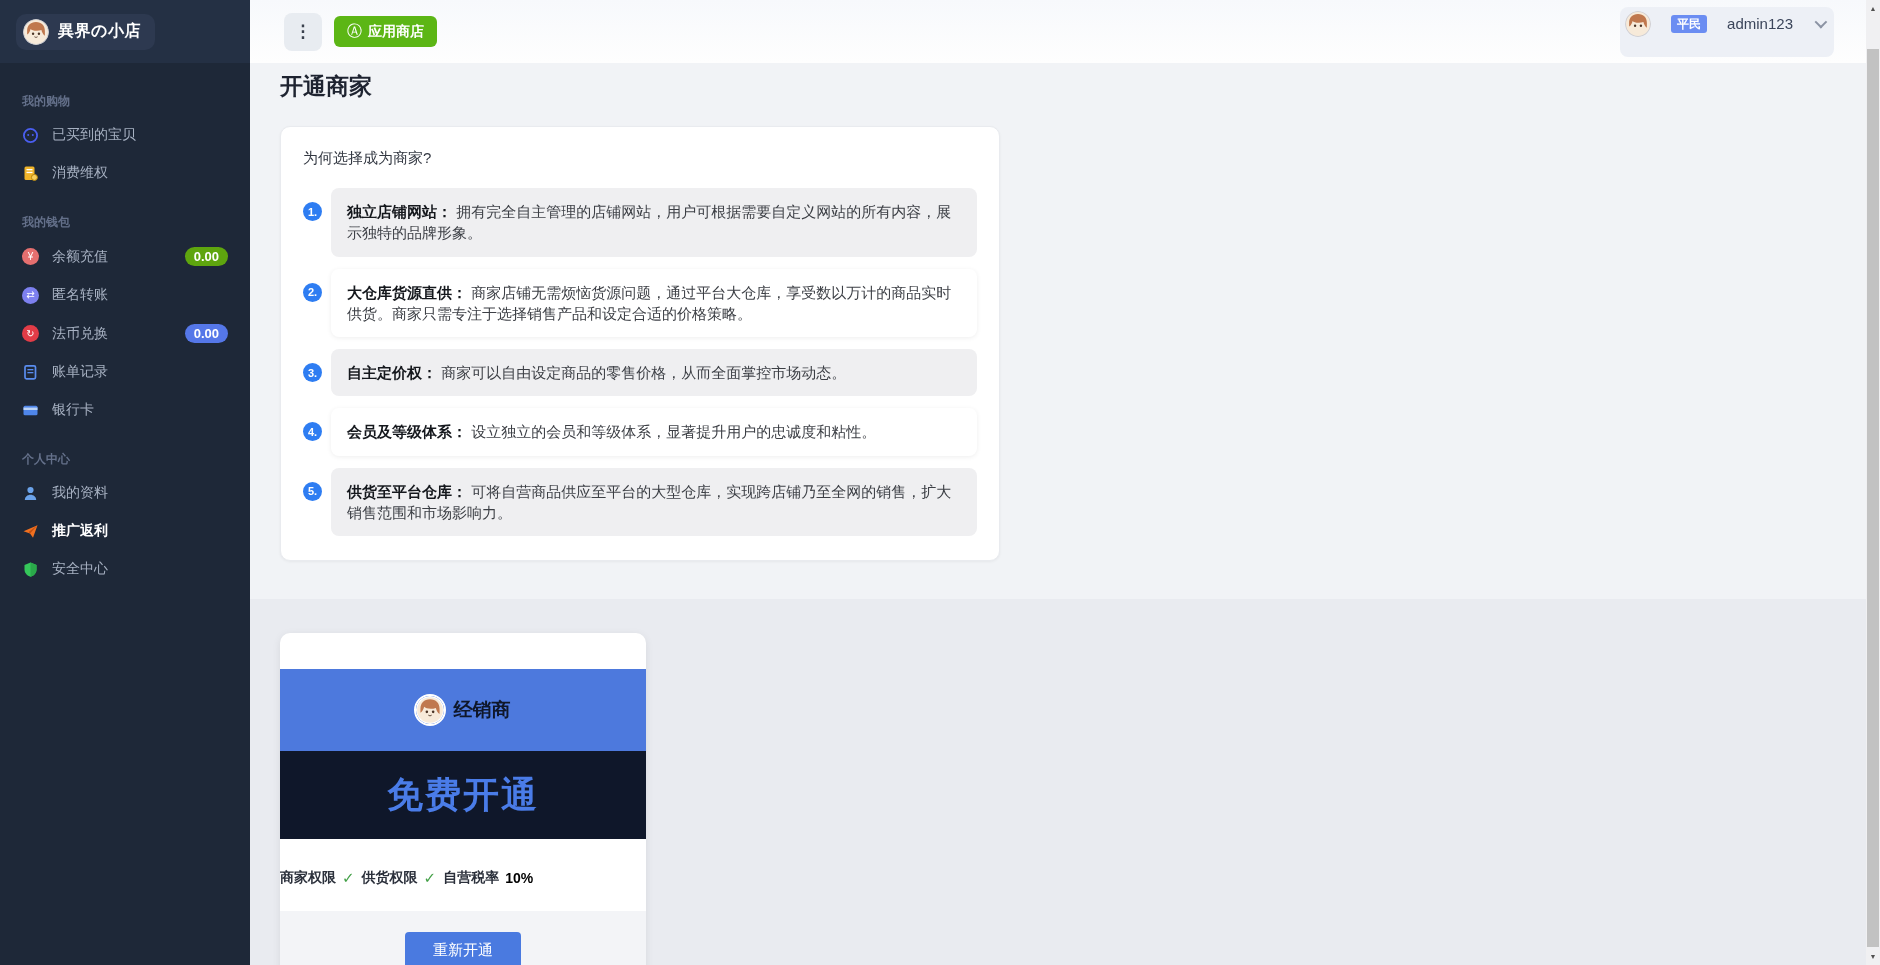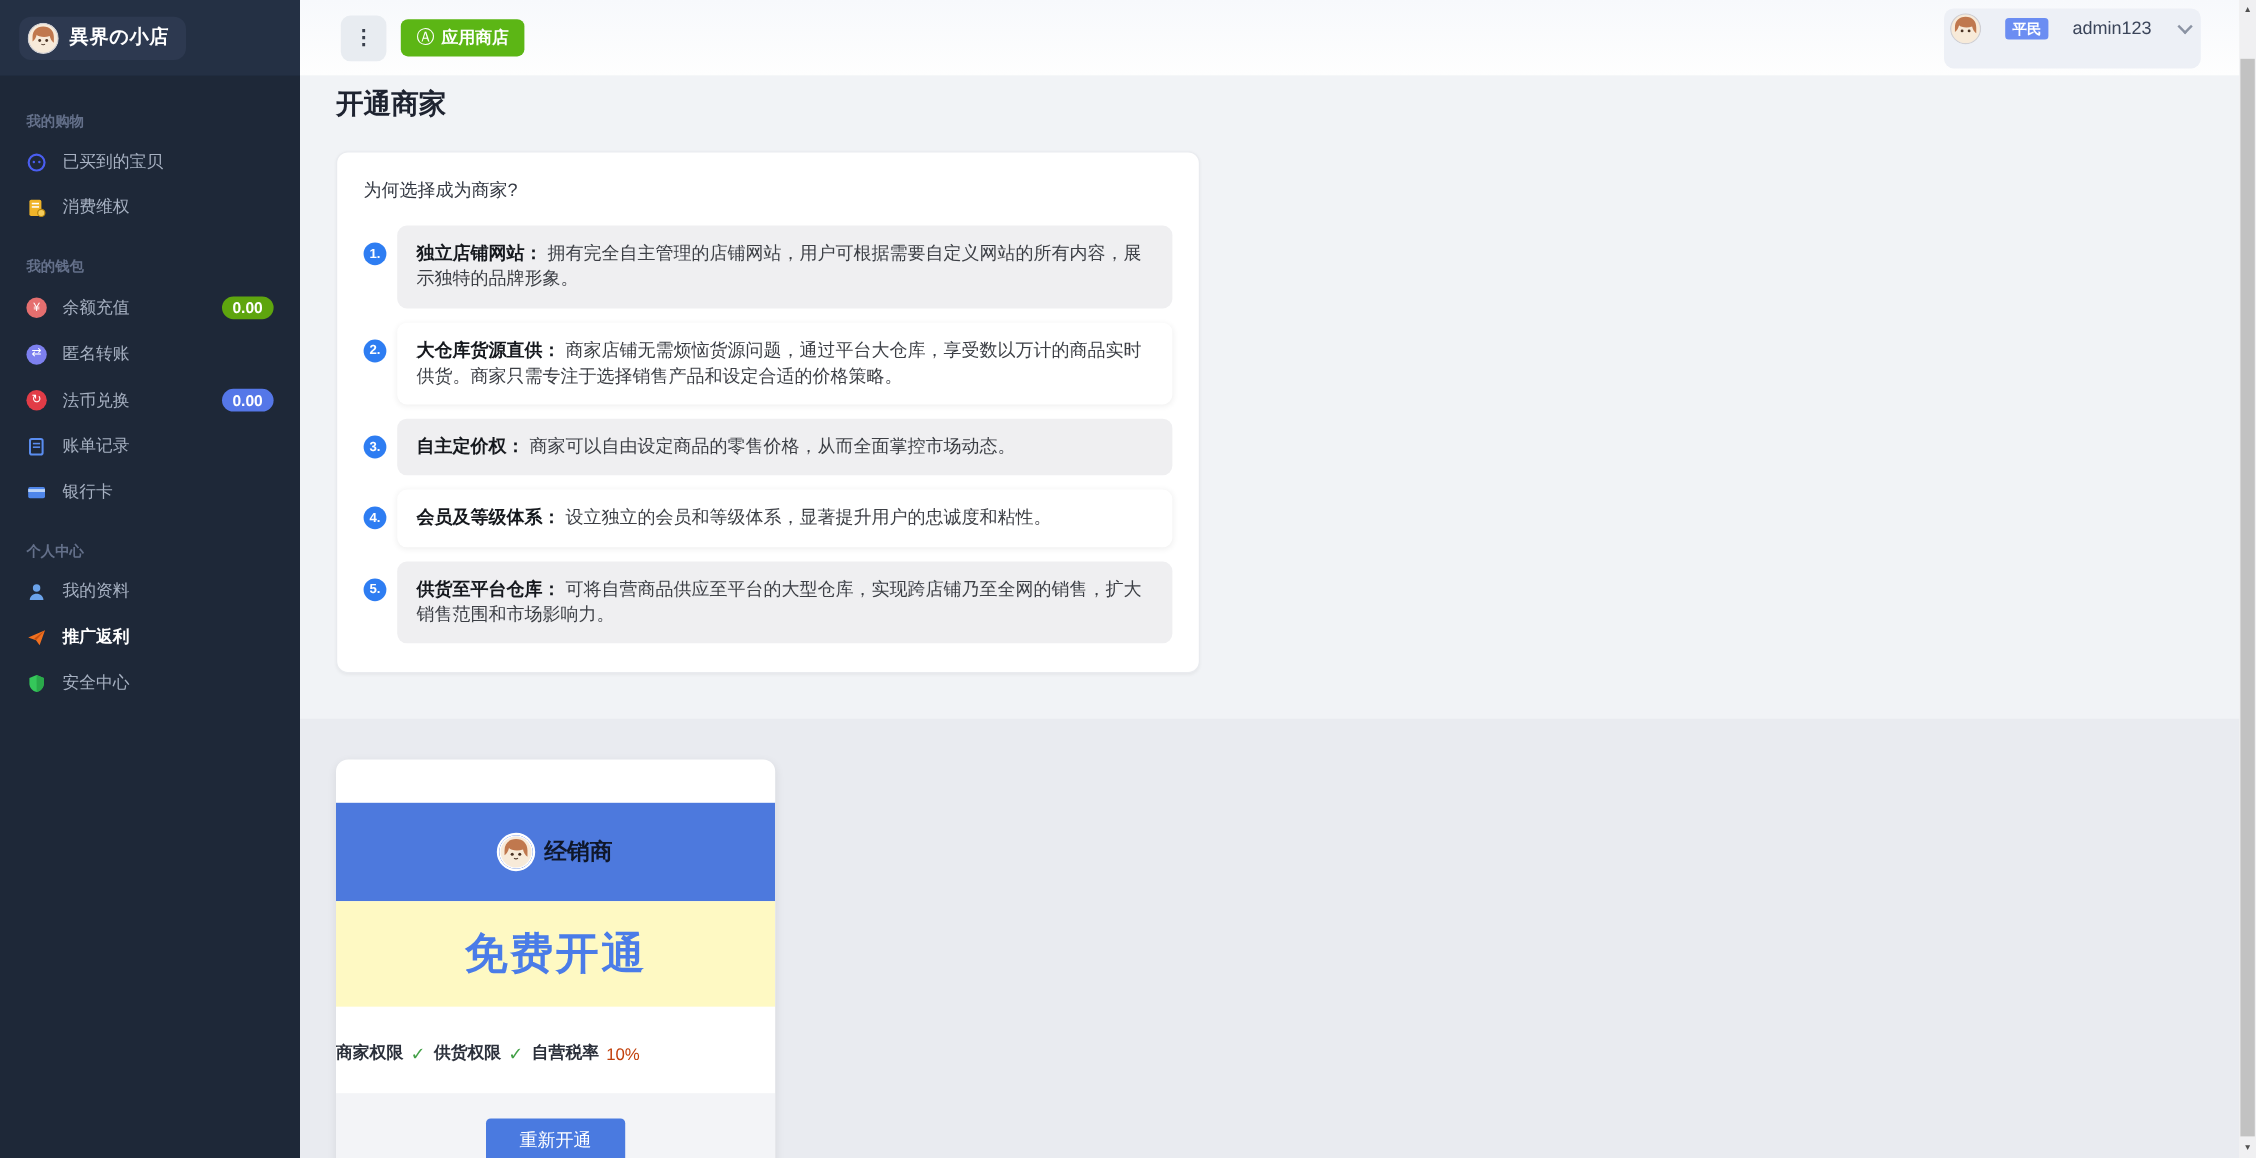--- a/index.html
+++ b/index.html
@@ -46,27 +46,27 @@
   .num-circle { width:19px; height:19px; min-width:19px; background:#2e7df2; border-radius:50%; color:#fff; font-size:11px; font-weight:bold; display:flex; align-items:center; justify-content:center; margin-top:14px; }
   .benefit-box { flex:1; margin-left:9px; border-radius:8px; padding:13px 16px; font-size:15px; line-height:1.42; color:#3c3f45; }
   .benefit-box.alt-gray { background:#efeff1; }
   .benefit-box.alt-white { background:#ffffff; box-shadow:0 1px 5px rgba(0,0,0,.07); }
   .benefit-strong { font-weight:bold; color:#15181d; }
 
   .section-2 { background:#e9ebf0; flex:1; padding:34px 0 0 30px; }
   .plan-card { width:366px; border-radius:10px; overflow:hidden; box-shadow:0 2px 8px rgba(0,0,0,.08); background:#fff; }
   .plan-header { height:82px; background:#4d79dd; display:flex; align-items:center; justify-content:center; gap:10px; color:#0f172a; font-size:19px; font-weight:bold;margin-top:36px; }
   .plan-header .avatar { outline:2px solid #ffffff; }
-  .plan-price-area { background:#fef9c3; height:88px; display:flex; align-items:center; justify-content:center; }
+  .plan-price-area { background:#0f172a; height:88px; display:flex; align-items:center; justify-content:center; }
   .plan-price { color:#4a7ce8; font-size:36px; font-weight:bold; letter-spacing:2px; }
   .plan-features { background:#ffffff; padding:30px 0 24px 0; display:flex; flex-direction:row; align-items:center; gap:7px; }
   .feat-row { font-size:14px; color:#2b303b; display:flex; align-items:center; gap:6px; }
   .feat-label { font-weight:bold; }
   .feat-check { color:#43a047; font-weight:bold; font-size:15px; }
-  .feat-value { color:#c2410c; font-weight:normal; }
+  .feat-value { color:#000000; font-weight:bold; }
   .plan-footer { background:#f3f4f7; padding:21px 0 26px 0; display:flex; justify-content:center; }
   .plan-btn { width:116px; height:37px; background:#4a7ae0; color:#fff; border:none; border-radius:4px; font-size:15px; cursor:pointer; font-family:inherit; }
 
   
   .scrollbar { position:absolute; right:0; top:0; width:14px; height:965px; background:#f0f0f2; z-index:50; }
   .scroll-arrow { position:absolute; left:0; width:14px; height:17px; display:flex; align-items:center; justify-content:center; font-size:7px; color:#505050; background:#f0f0f2; cursor:pointer; }
   .scroll-arrow.up { top:0; }
   .scroll-arrow.down { bottom:0; }
   .scroll-thumb { position:absolute; left:1px; top:49px; width:12px; height:898px; background:#c2c2c2; cursor:pointer; }
 

